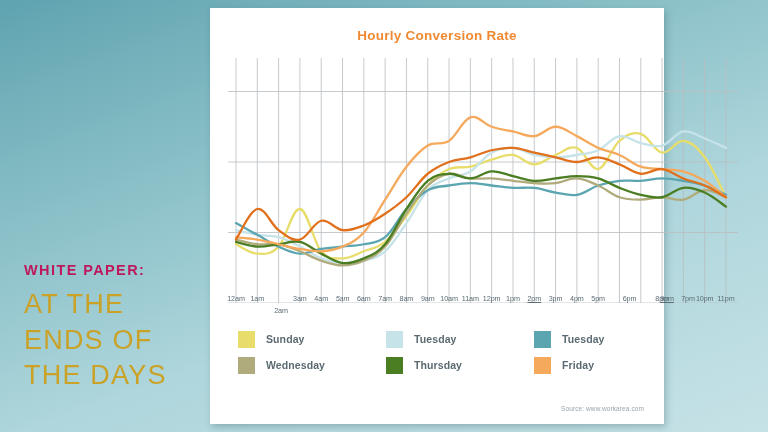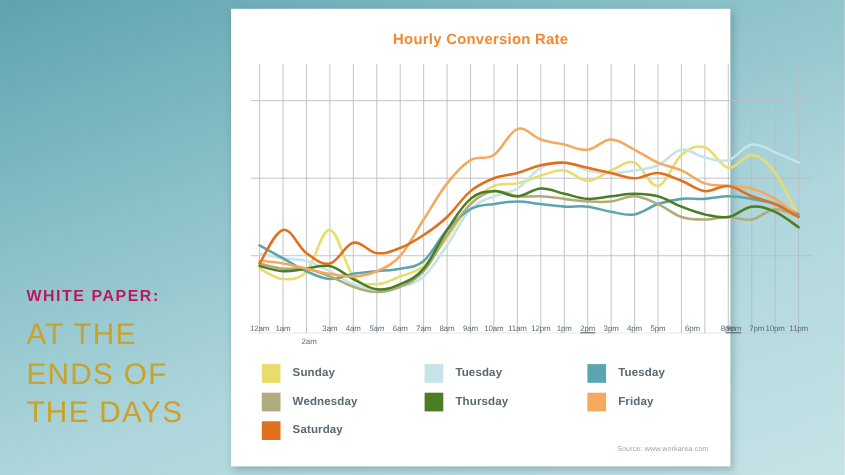--- a/index.html
+++ b/index.html
@@ -224,20 +224,16 @@
         <span class="legend-label">Wednesday</span>
       </div>
       <div class="legend-item">
         <span class="legend-swatch" style="background: rgb(75, 125, 35);"></span>
         <span class="legend-label">Thursday</span>
       </div>
       <div class="legend-item">
         <span class="legend-swatch" style="background: rgb(244, 169, 93);"></span>
         <span class="legend-label">Friday</span>
       </div>
-      <div class="legend-item">
-        <span class="legend-swatch" style="background: rgb(225, 112, 28);"></span>
-        <span class="legend-label">Saturday</span>
-      </div>
     </div>
 
   <div id="source-note">Source: www.workarea.com</div>
 </div>
 
 </body></html>

